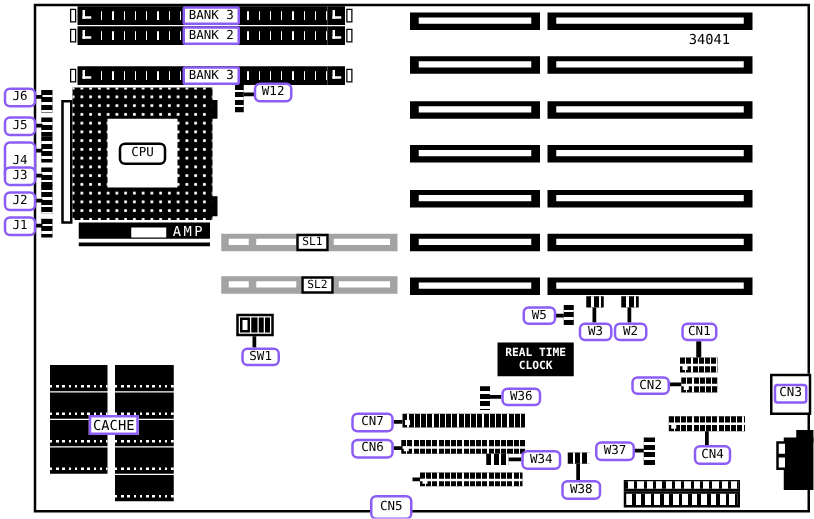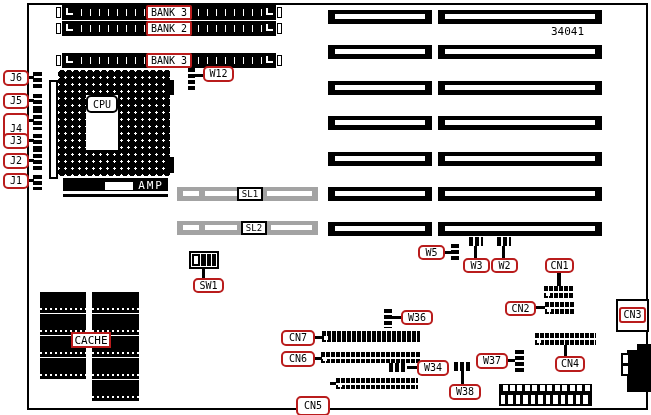--- a/index.html
+++ b/index.html
@@ -1,20 +1,20 @@
 <!DOCTYPE html>
 <html><head>
 <meta charset="utf-8">
 <style>
   html,body{margin:0;padding:0;background:#fff}
   .stage{position:relative;width:651px;height:415px;background:#fff;overflow:hidden;
          font-family:"DejaVu Sans Mono",monospace;color:#000}
   .abs{position:absolute}
   .board{position:absolute;left:27px;top:3px;width:621px;height:407px;border:2px solid #000;box-sizing:border-box}
-  .lbl{position:absolute;box-sizing:border-box;background:#fff;border:2px solid #b91c1c;border-radius:5px;
+  .lbl{position:absolute;box-sizing:border-box;background:#fff;border:2px solid #8b5cf6;border-radius:5px;
        display:flex;align-items:center;justify-content:center;font-size:10px;line-height:1;z-index:6}
   .ldr{position:absolute;background:#000;z-index:5}
   .blk{position:absolute;background:#000}
   .wht{position:absolute;background:#fff}
   .slot{position:absolute;background:#000}
   .slot::after{content:"";position:absolute;left:7px;right:7px;top:4px;bottom:5px;background:#fff}
   .seg-v{position:absolute;background-color:#000;background-image:repeating-linear-gradient(180deg,transparent 0 4px,#fff 4px 6px)}
   .seg-h{position:absolute;background-color:#000;background-image:repeating-linear-gradient(90deg,transparent 0 4px,#fff 4px 6px)}
   .hdr1{position:absolute;background-color:#000;background-image:repeating-linear-gradient(90deg,transparent 0 4px,#fff 4px 5px)}
   .hdr2{position:absolute;background-color:#000;
@@ -27,22 +27,22 @@
   .simm-row{position:absolute;left:56px;width:226px;height:15px}
   .simm-end{position:absolute;top:2px;width:5px;height:11px;background:#fff;border:1px solid #000;box-sizing:border-box}
   .clip{position:absolute;top:0;width:14px;height:15px;background:#000}
   .clip::after{content:"";position:absolute;left:4px;top:3px;width:5px;height:5px;border-left:2px solid #fff;border-bottom:2px solid #fff}
   .simm-bar{position:absolute;left:20px;right:20px;top:0;height:15px;background-color:#000;
         background-image:repeating-linear-gradient(90deg,transparent 0 5px,#fff 5px 6px,transparent 6px 9px);
         background-size:100% 7px;background-position:0 4px;background-repeat:no-repeat}
   .bank-lbl{left:50%;transform:translateX(-50%);top:0;width:46px;height:15px;border-radius:2px}
   .cpu{position:absolute;left:58px;top:70px;width:112px;height:106px;background-color:#000;
        background-image:radial-gradient(#fff 1px,transparent 1.4px);background-size:7px 7px;background-position:4px 4px}
-  .cpu-inner{position:absolute;left:28px;top:25px;width:32px;height:55px;background:#fff;
-       display:flex;align-items:flex-start;justify-content:center}
+  .cpu-inner{position:absolute;left:28px;top:25px;width:56px;height:55px;background:#fff;
+       display:flex;align-items:center;justify-content:center}
   .lbl-in{position:static;box-sizing:border-box;background:#fff;border:2px solid #000;border-radius:5px;
        display:flex;align-items:center;justify-content:center;font-size:10px;width:38px;height:18px}
   .rtc{position:absolute;left:398px;top:274px;width:61px;height:27px;background:#000;color:#fff;
        display:flex;flex-direction:column;align-items:center;justify-content:center;
        font-weight:700;font-size:9px;line-height:10px}
   .slx{position:absolute;left:177px;width:141px;height:14px;background:#a3a3a3}
   .slx-lbl{position:absolute;left:60px;top:0;width:26px;height:14px;background:#fff;border:2px solid #000;
        box-sizing:border-box;display:flex;align-items:center;justify-content:center;font-size:9px}
   .sw1{position:absolute;left:189px;top:251px;width:30px;height:18px;background:#fff;border:2px solid #000;
        box-sizing:border-box;display:flex;gap:1px;padding:1px}
@@ -162,20 +162,24 @@
 
   <div class="sw1">
     <div class="sw-c1"></div>
     <div class="sw-c"></div>
     <div class="sw-c"></div>
     <div class="sw-c"></div>
   </div>
   <div class="ldr" style="left:202px;top:269px;width:3px;height:9px"></div>
   <div class="lbl" style="left:193px;top:278px;width:31px;height:15px">SW1</div>
 
+  <div class="rtc">
+    <div>REAL TIME</div>
+    <div>CLOCK</div>
+  </div>
 
   <div class="lbl" style="left:418px;top:245px;width:27px;height:15px">W5</div>
   <div class="ldr" style="left:444px;top:251px;width:7px;height:3px"></div>
   <div class="seg-v" style="left:451px;top:244px;width:8px;height:16px"></div>
 
   <div class="seg-h" style="left:469px;top:237px;width:14px;height:9px"></div>
   <div class="ldr" style="left:474px;top:246px;width:3px;height:12px"></div>
   <div class="lbl" style="left:463px;top:258px;width:27px;height:15px">W3</div>
 
   <div class="seg-h" style="left:497px;top:237px;width:14px;height:9px"></div>

